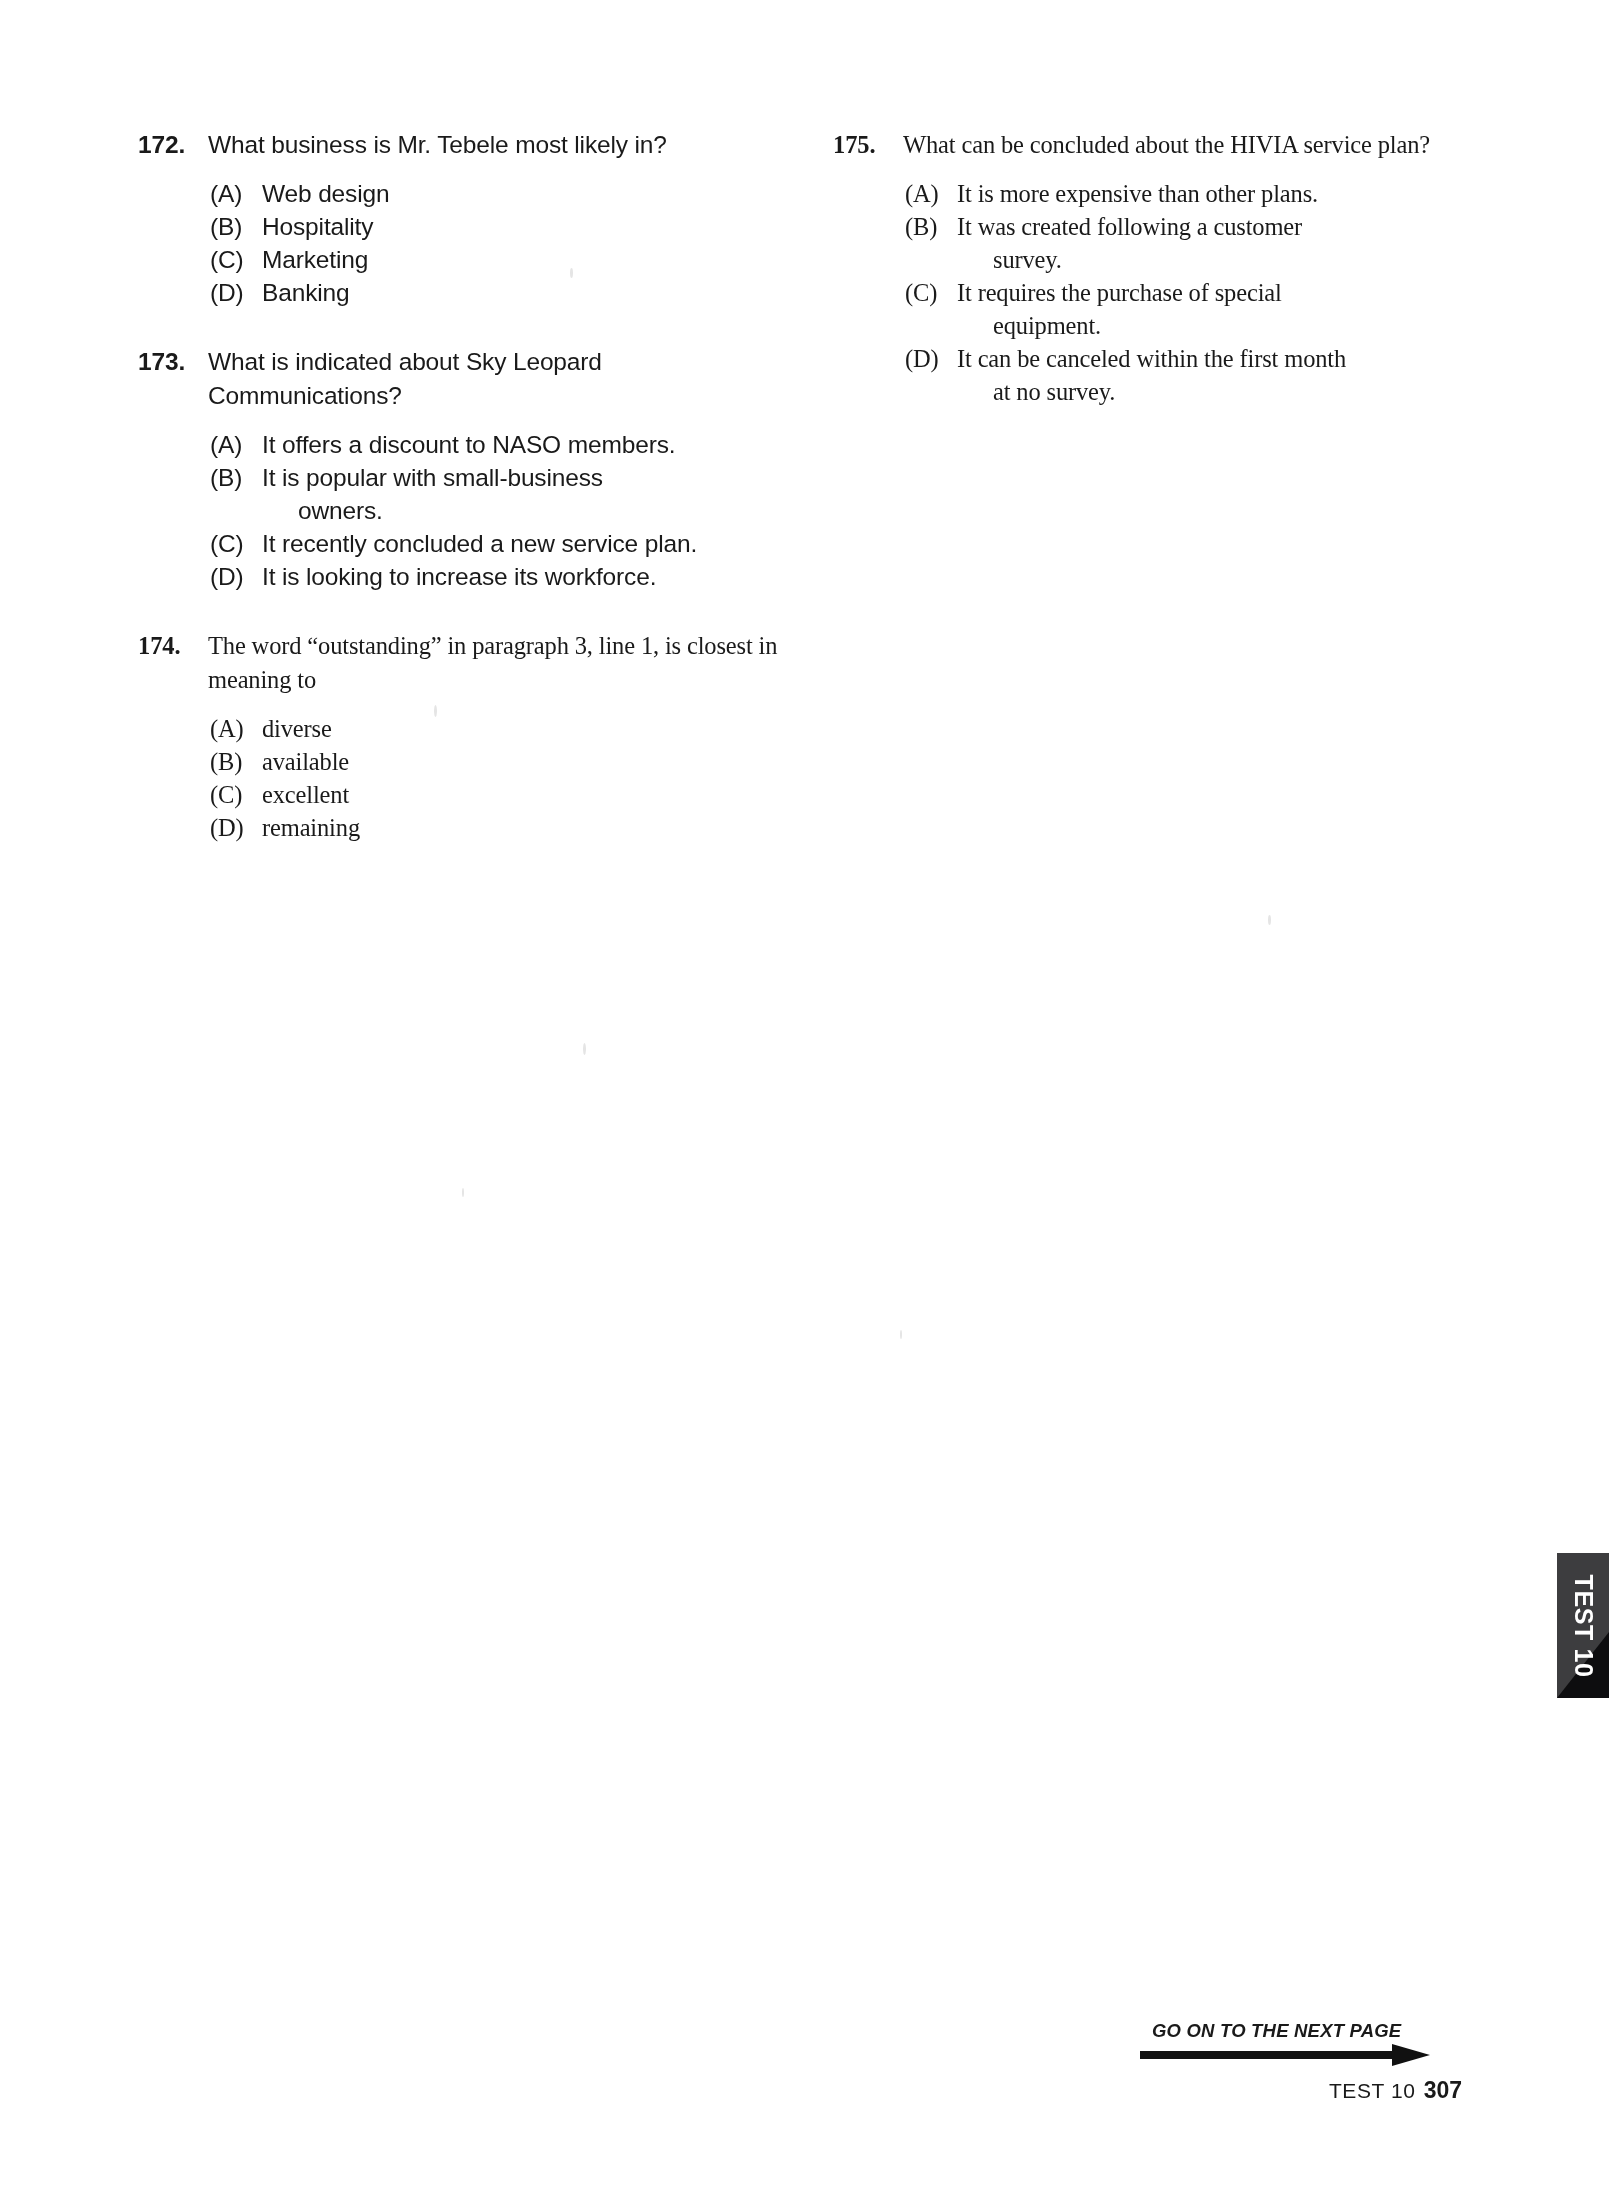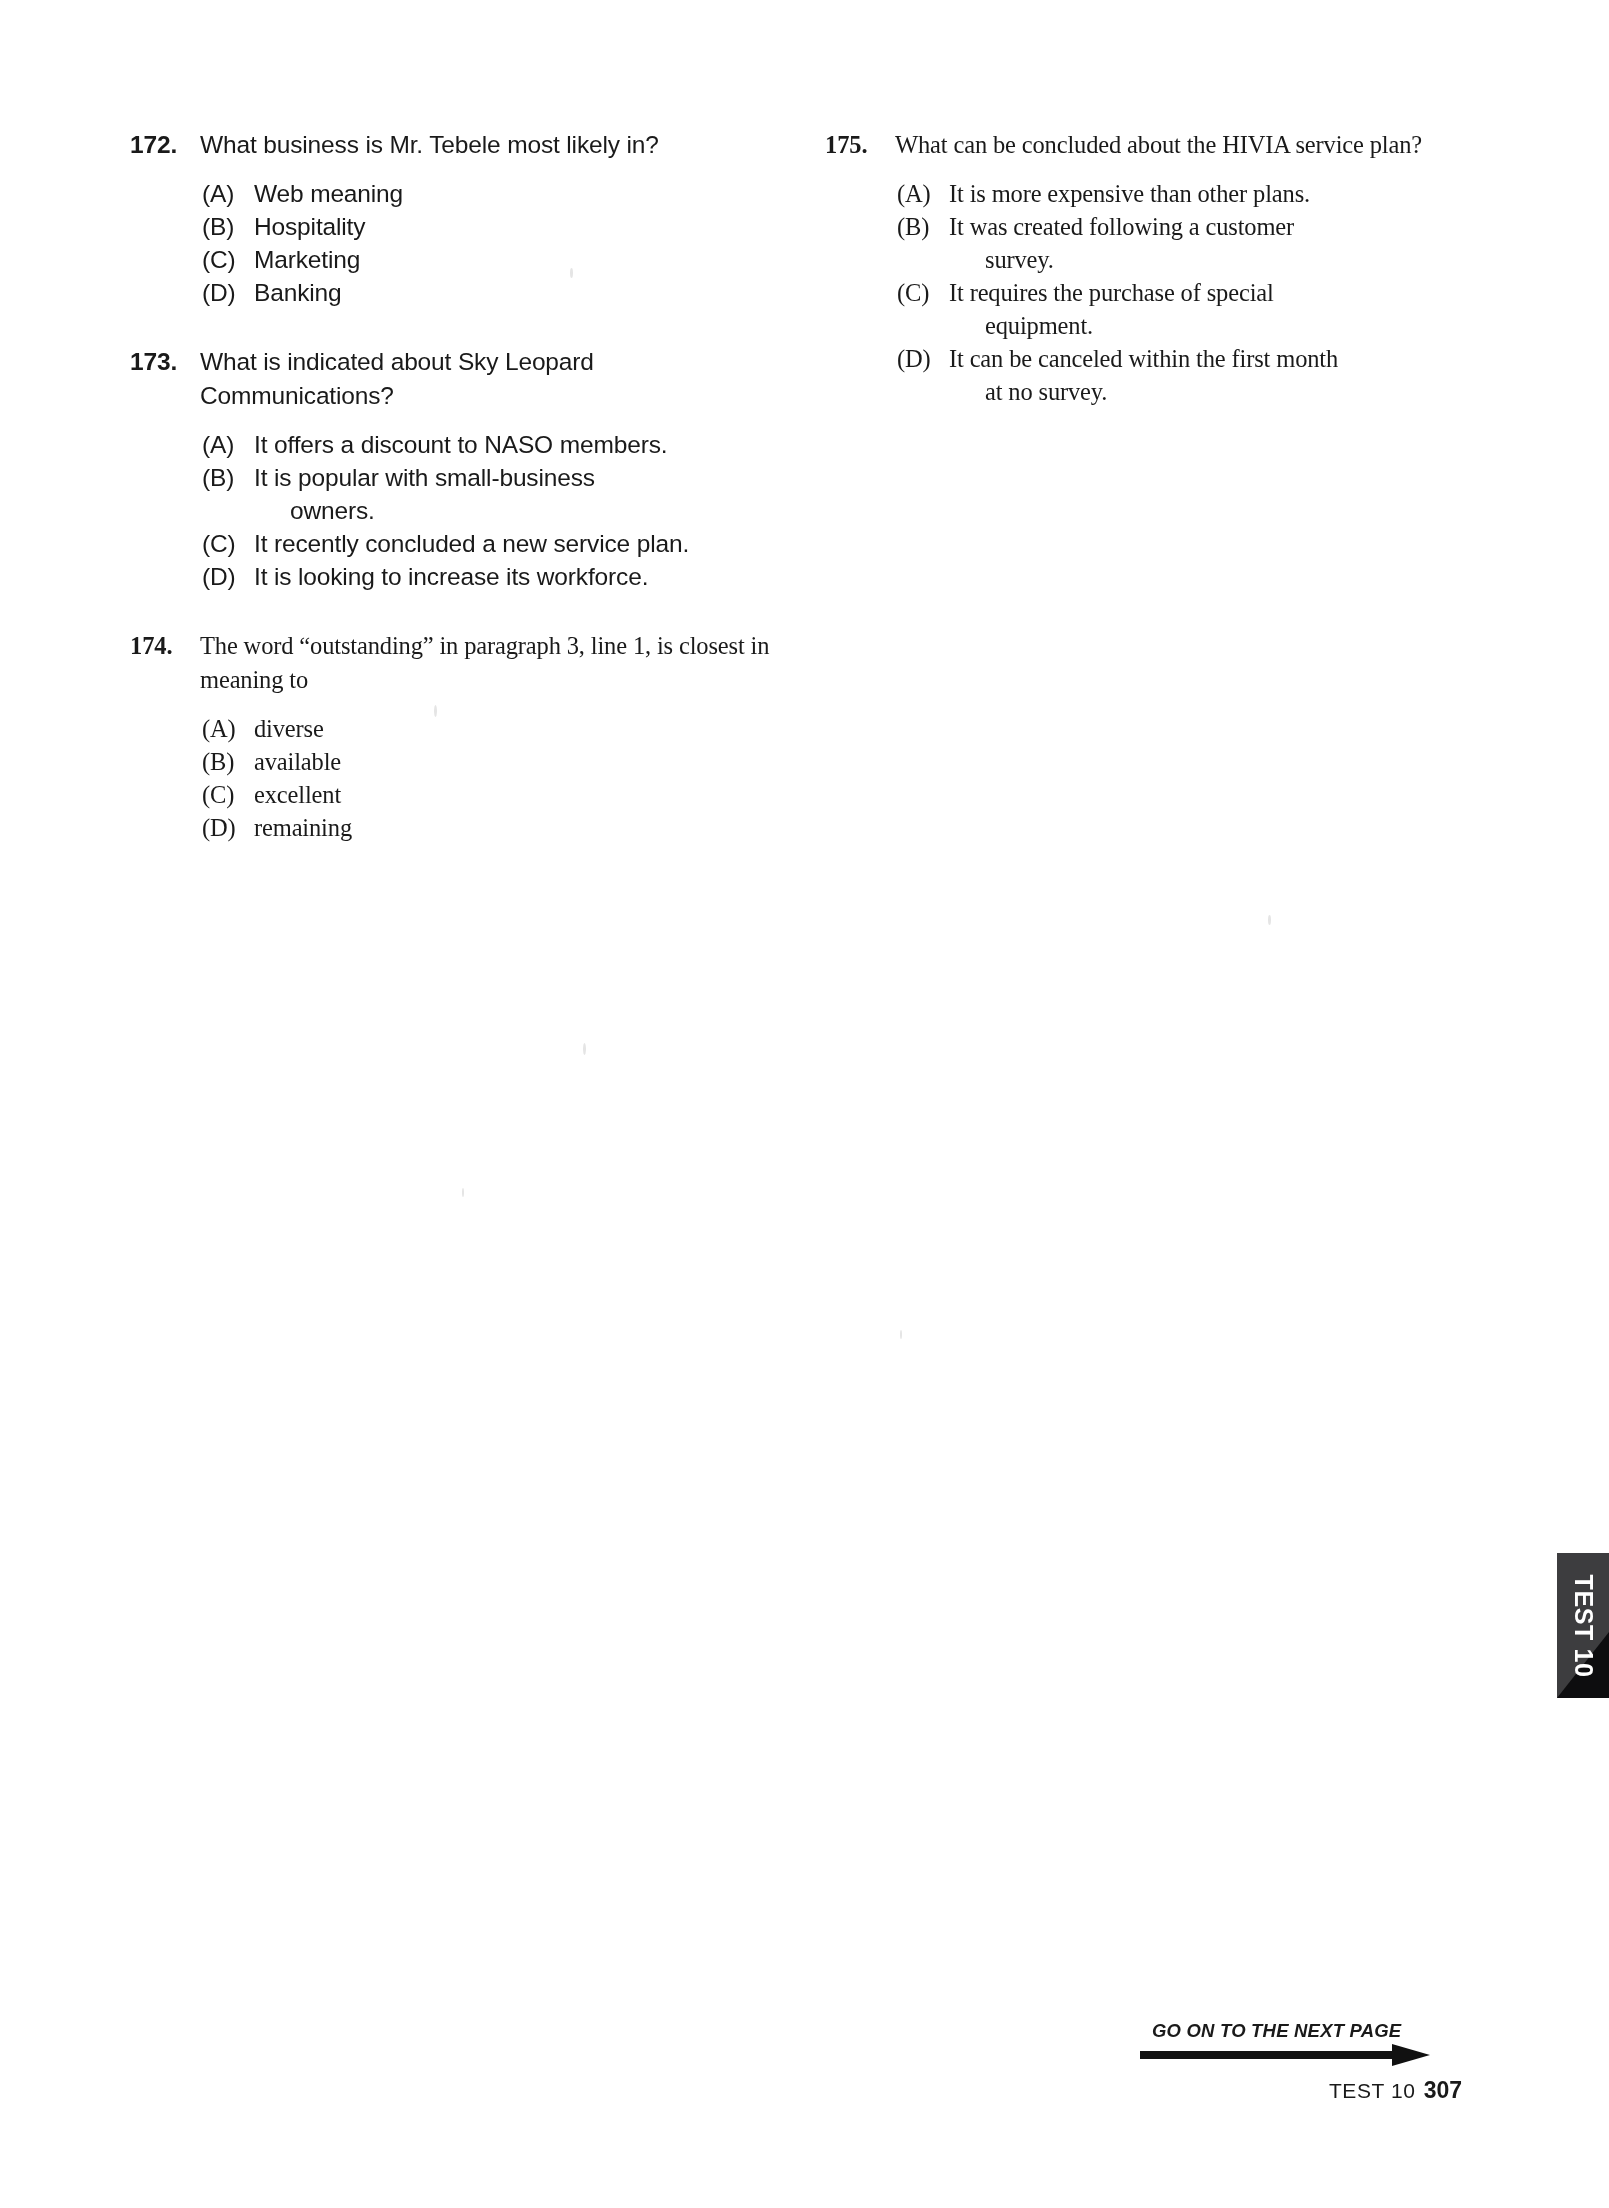--- a/index.html
+++ b/index.html
@@ -16,21 +16,21 @@
     width: 1609px;
     height: 2208px;
     background: #ffffff;
     overflow: hidden;
   }
 
   
   .columns {
     position: absolute;
     top: 128px;
-    left: 128px;
+    left: 136px;
     width: 1340px;
     display: flex;
     gap: 50px;
   }
   .column {
     width: 645px;
   }
 
   .question {
     margin-bottom: 36px;
@@ -190,21 +190,21 @@
     <div class="column">
 
       <div class="question">
         <div class="q-head">
           <div class="q-number">172.</div>
           <div class="q-stem">What business is Mr. Tebele most likely in?</div>
         </div>
         <div class="choices">
           <div class="choice">
             <span class="choice-letter">(A)</span>
-            <span class="choice-text">Web meaning</span>
+            <span class="choice-text">Web design</span>
           </div>
           <div class="choice">
             <span class="choice-letter">(B)</span>
             <span class="choice-text">Hospitality</span>
           </div>
           <div class="choice">
             <span class="choice-letter">(C)</span>
             <span class="choice-text">Marketing</span>
           </div>
           <div class="choice">

